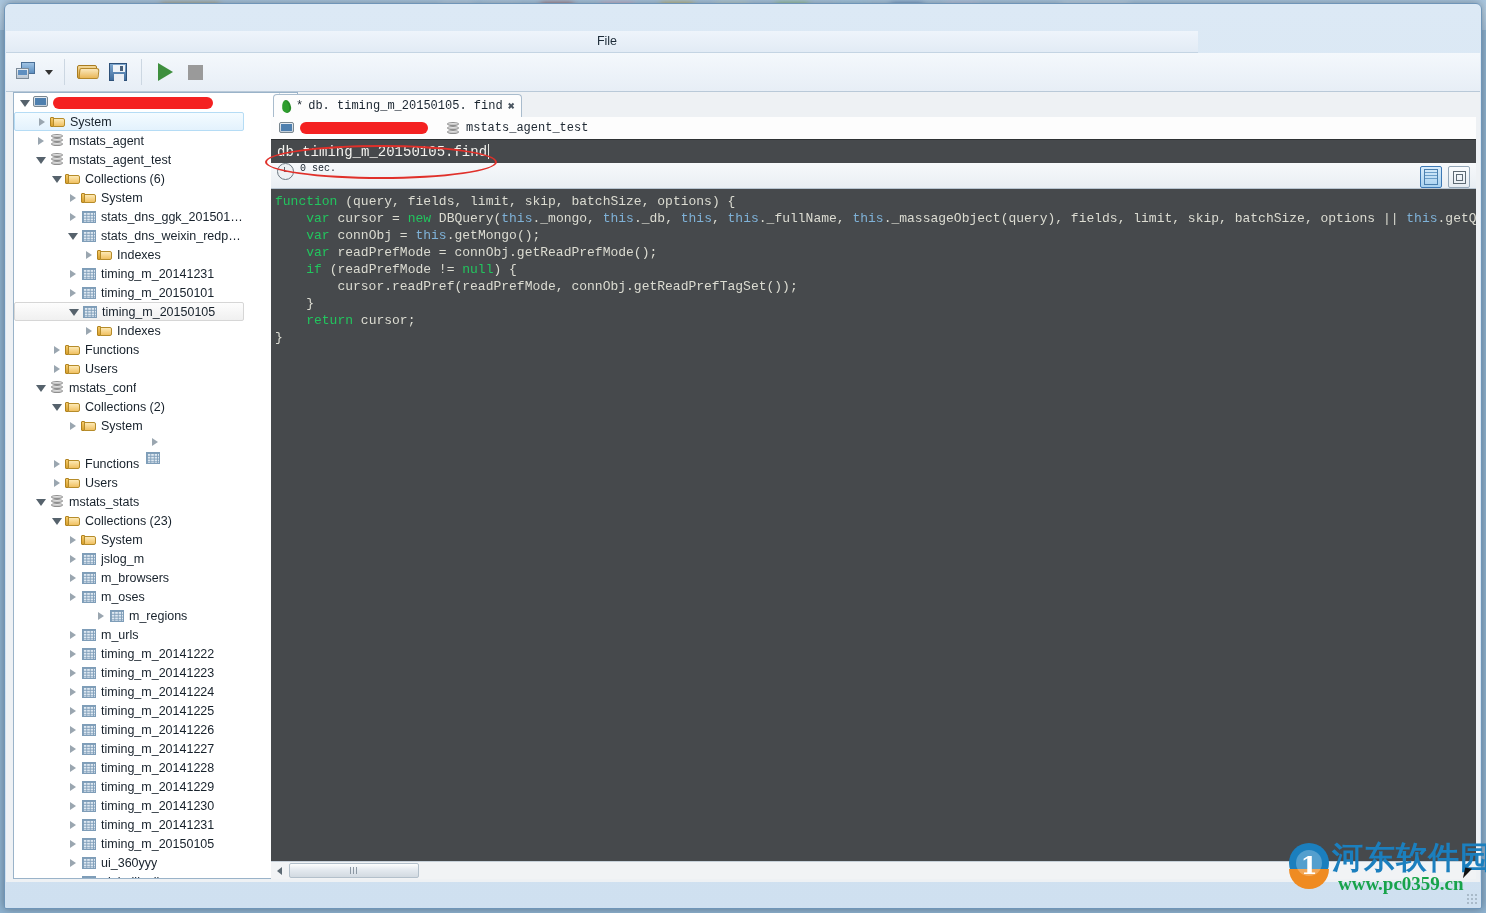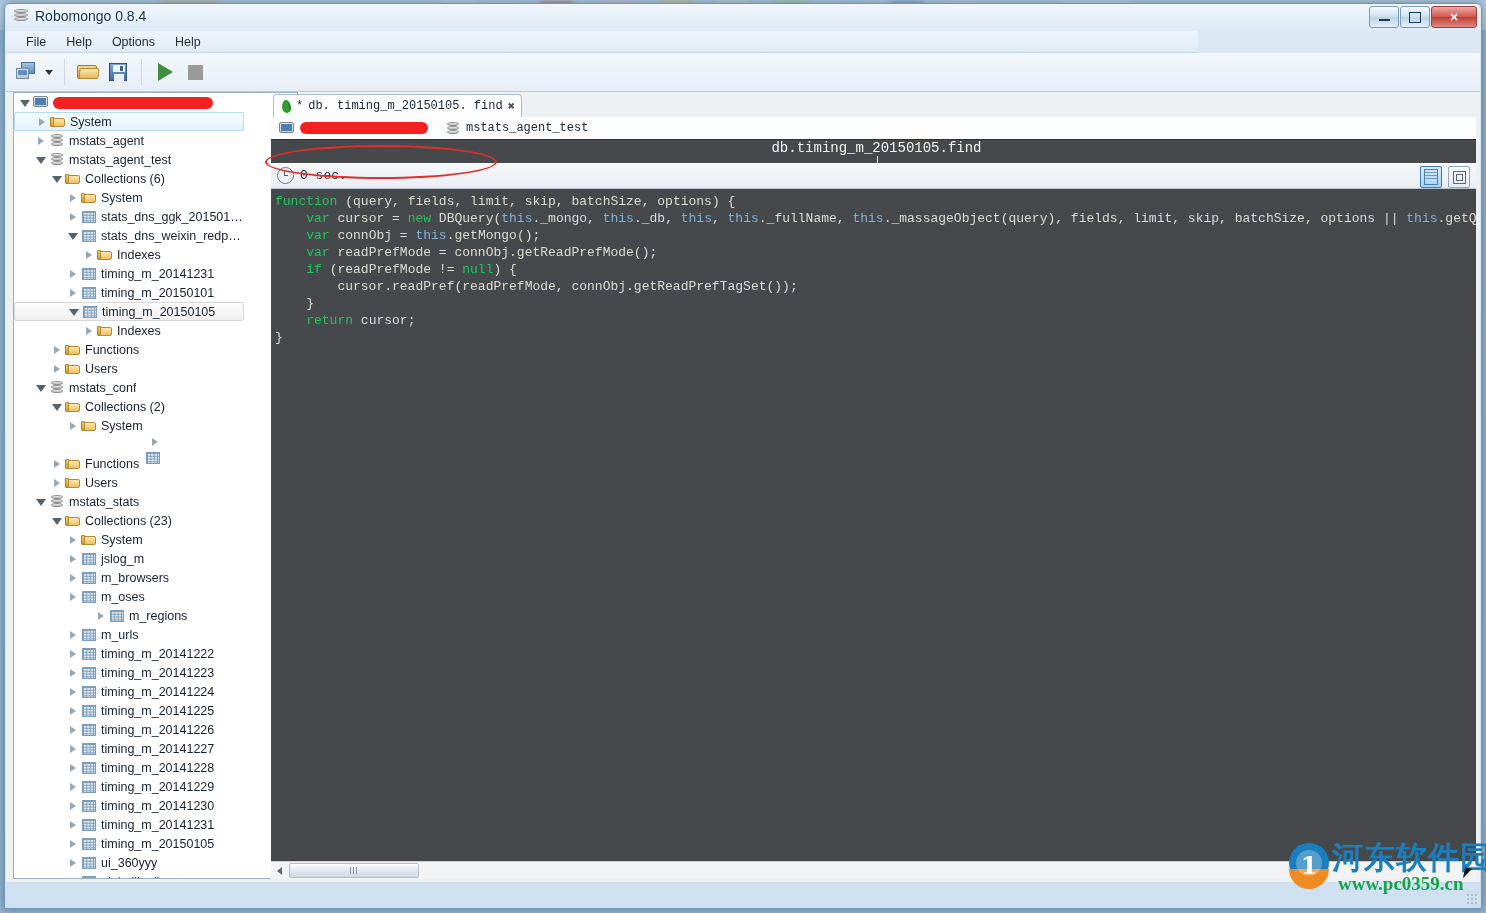--- a/index.html
+++ b/index.html
@@ -48,21 +48,21 @@
     border-color:#9d4040;
     background:linear-gradient(to bottom,#f1a6a2,#cf5a52 48%,#bb3f37 52%,#e08d84);
     color:#fff;font-weight:bold;
   }
   .wbtn .gl{display:block;}
   
   #menubar{
     position:absolute;left:1px;top:27px;width:1192px;height:22px;
     background:linear-gradient(to bottom,#eef4fb,#e2ebf5);
     border-bottom:1px solid #c4d4e3;
-    display:flex;align-items:center;padding-left:10px;box-sizing:border-box;
+    display:flex;align-items:center;padding-left:10px;box-sizing:border-box;flex-direction:column;
   }
   #menubar .mi{padding:3px 10px;color:#1d2b38;font-size:12.5px;cursor:default;}
   
   #toolbar{
     position:absolute;left:1px;top:49px;width:1474px;height:39px;
     background:linear-gradient(to bottom,#f4f8fc,#e7eef6);
     border-bottom:1px solid #b9c9d8;
     display:flex;align-items:center;box-sizing:border-box;
   }
   .tb-group{display:flex;align-items:center;height:100%;padding:0 6px;}
@@ -141,29 +141,28 @@
     position:absolute;left:0;top:25px;width:100%;height:22px;background:#fdfdfd;
     display:flex;align-items:center;gap:6px;padding-left:8px;box-sizing:border-box;
     font-family:"Liberation Mono", monospace;font-size:12px;color:#202a34;
   }
   #query-input{
     position:absolute;left:0;top:47px;width:1205px;height:24px;
     background:#46494c;color:#f3f3ef;
     font-family:"Liberation Mono", monospace;font-size:14px;
     display:flex;align-items:center;padding-left:6px;box-sizing:border-box;
     border-top:1px solid #2f3234;
-    flex-direction:column;
   }
   #query-input .caret{display:inline-block;width:1px;height:15px;background:#e9e9e4;margin-left:1px;}
   #status-bar{
     position:absolute;left:0;top:71px;width:1205px;height:26px;
     background:linear-gradient(to bottom,#f7f9fb,#e9eef3);
     border-bottom:1px solid #b7c4d0;
-    display:flex;align-items:center;padding-left:6px;box-sizing:border-box;
-    font-family:"Liberation Mono", monospace;font-size:13px;color:#1c2731;
+    display:flex;padding-left:6px;box-sizing:border-box;
+    font-family:"Liberation Mono", monospace;font-size:10px;color:#1c2731;
   }
   .clock{width:15px;height:15px;border:1.5px solid #6b7781;border-radius:50%;position:relative;margin-right:6px;background:#eef1f4;}
   .clock:before{content:"";position:absolute;left:5.5px;top:2.5px;width:1.5px;height:5px;background:#5a656e;}
   .clock:after{content:"";position:absolute;left:6px;top:6.5px;width:4px;height:1.5px;background:#5a656e;}
   .view-btns{position:absolute;right:6px;top:3px;display:flex;align-items:center;gap:6px;}
   .vbtn{width:20px;height:20px;border:1px solid #94a7b8;border-radius:2px;display:flex;align-items:center;justify-content:center;background:linear-gradient(to bottom,#fafcfe,#e5ecf2);}
   .vbtn.active{border-color:#3d79b5;background:linear-gradient(to bottom,#d8ecfb,#a9d2f0);}
   .vb-doc{width:12px;height:14px;background:linear-gradient(to bottom,#f5fbff,#cfe6f7);border:1px solid #4a7fae;
     background-image:linear-gradient(to bottom,transparent 2px,#6b9ec9 2px,#6b9ec9 3px,transparent 3px),
                      linear-gradient(to bottom,transparent 5px,#6b9ec9 5px,#6b9ec9 6px,transparent 6px),
@@ -225,39 +224,20 @@
   <span class="blob" style="left:775px;width:34px;background:#8dc45a;"></span>
   <span class="blob" style="left:835px;width:34px;background:#9ed2ea;"></span>
   <span class="blob" style="left:890px;width:34px;background:#4b78b2;"></span>
   <span class="blob" style="left:945px;width:34px;background:#cfc6e4;"></span>
   <span class="blob" style="left:160px;width:60px;background:#b89a58;"></span>
   <span class="blob" style="left:1060px;width:70px;background:#dfe8f1;"></span>
 </div>
 
 <div id="window-frame">
 
-  <div id="titlebar">
-    <span class="tb-icon">
-      <span class="i-db" style="width:16px;height:15px;">
-        <i style="width:14px;"></i><i style="width:14px;"></i><i style="width:14px;"></i>
-      </span>
-    </span>
-    <span class="tb-text">Robomongo 0.8.4</span>
-    <div class="wbtns">
-      <div class="wbtn">
-        <span class="gl" style="width:11px;height:2px;background:#1d3a54;margin-top:6px;"></span>
-      </div>
-      <div class="wbtn">
-        <span class="gl" style="width:10px;height:9px;border:1.5px solid #1d3a54;"></span>
-      </div>
-      <div class="wbtn close">
-        <span class="gl">✕</span>
-      </div>
-    </div>
-  </div>
 
   <div id="menubar">
     <div class="mi">File</div>
     <div class="mi">Help</div>
     <div class="mi">Options</div>
     <div class="mi">Help</div>
   </div>
 
   <div id="toolbar">
     <div class="tb-group">

